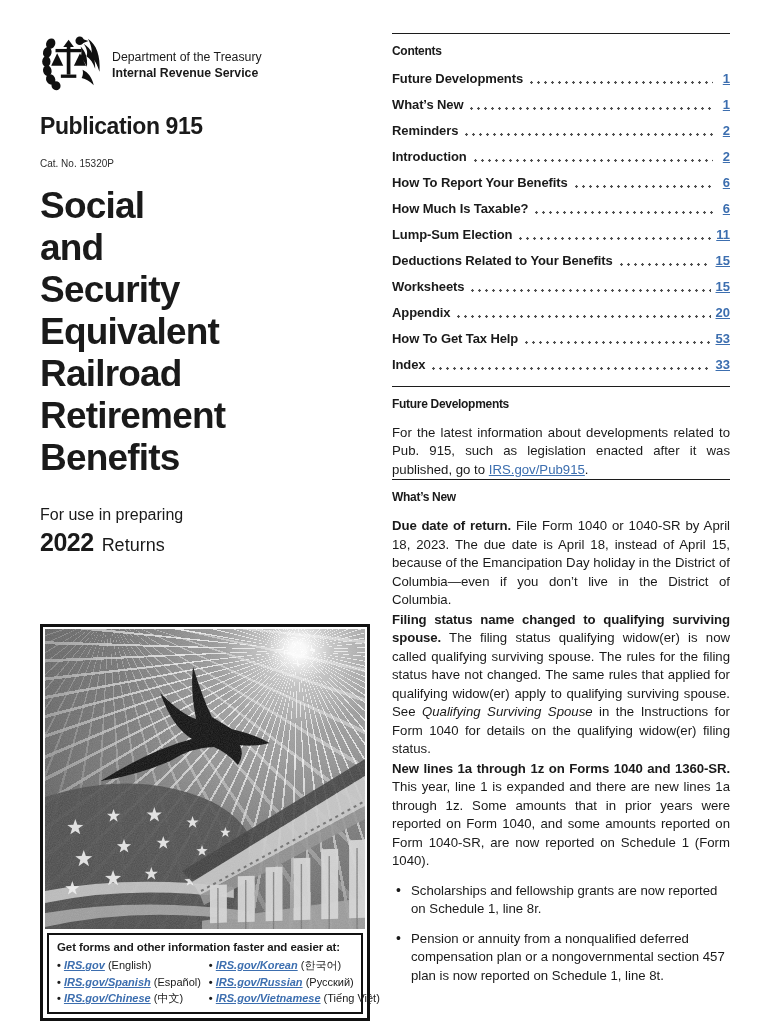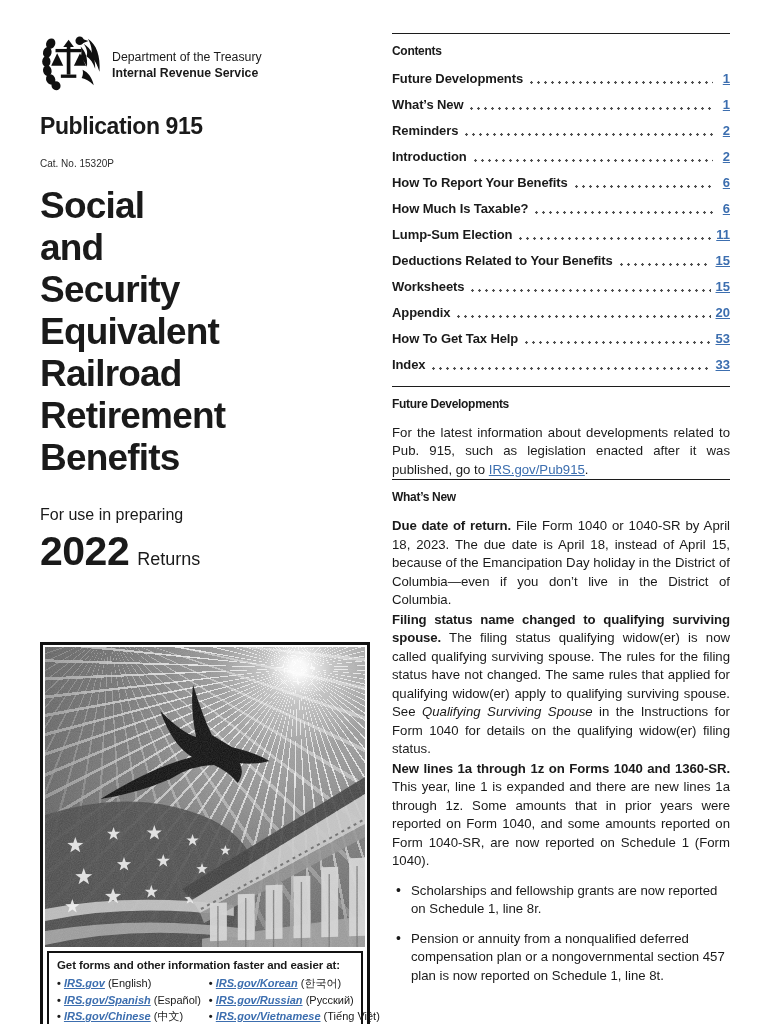--- a/index.html
+++ b/index.html
@@ -15,21 +15,21 @@
 
   
   .agency{display:flex;align-items:center;gap:10px;}
   .agency-text{font-size:12.3px;line-height:1.25;padding-top:7px;}
   .agency-text .b{font-weight:bold;}
   .pub{font-weight:bold;font-size:23px;letter-spacing:-0.4px;margin-top:22px;}
   .cat{font-size:10px;color:#2d2d2d;margin-top:18px;}
   h1.doc-title{margin:16px 0 0;font-size:37px;line-height:42px;letter-spacing:-0.8px;font-weight:bold;}
   .prep{font-size:16px;margin-top:27px;}
   .year-row{margin-top:4px;display:flex;align-items:baseline;gap:8px;}
-  .year{font-size:41px;font-weight:bold;letter-spacing:-0.5px;}
+  .year{font-size:25px;font-weight:bold;letter-spacing:-0.5px;}
   .returns{font-size:18px;}
 
   figure.photo-box{margin:67px 0 0;border:3px solid #111;padding:2px;width:330px;background:#fff;}
   .photo{position:relative;height:300px;overflow:hidden;
     background:
       radial-gradient(circle at 79% 7%, rgba(255,255,255,.95) 0 2%, rgba(235,235,235,.55) 9%, rgba(200,200,200,.25) 22%, rgba(130,130,130,0) 48%),
       radial-gradient(circle at 79% 7%, rgba(130,130,130,0) 28%, rgba(92,92,92,.5) 62%, rgba(66,66,66,.78) 100%),
       repeating-conic-gradient(from 95deg at 79% 7%, rgba(252,252,252,.85) 0deg .7deg, rgba(255,255,255,0) .7deg 4.1deg),
       repeating-conic-gradient(from 40deg at 20% -5%, rgba(240,240,240,.5) 0deg .8deg, rgba(255,255,255,0) .8deg 6.2deg),
       linear-gradient(135deg,#6a6a6a 0%,#8f8f8f 45%,#7b7b7b 100%);

